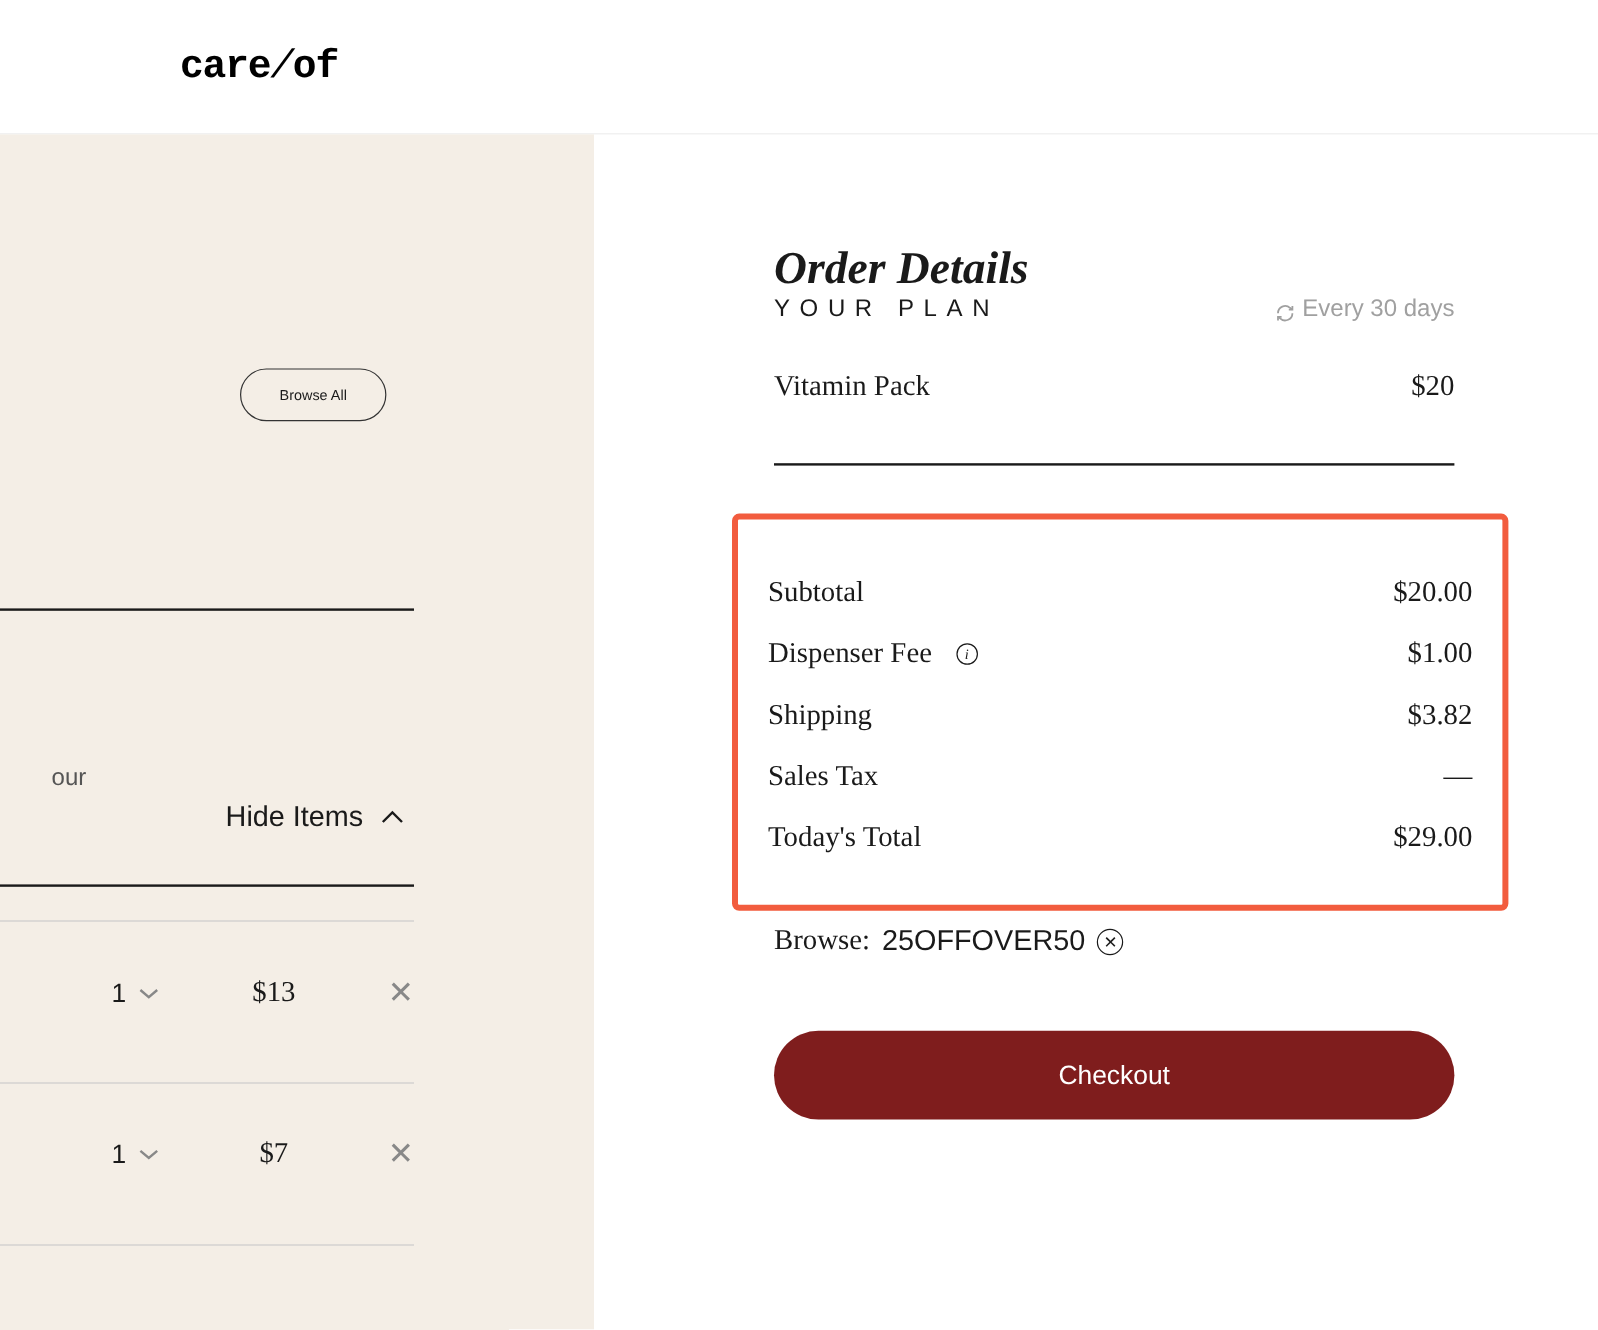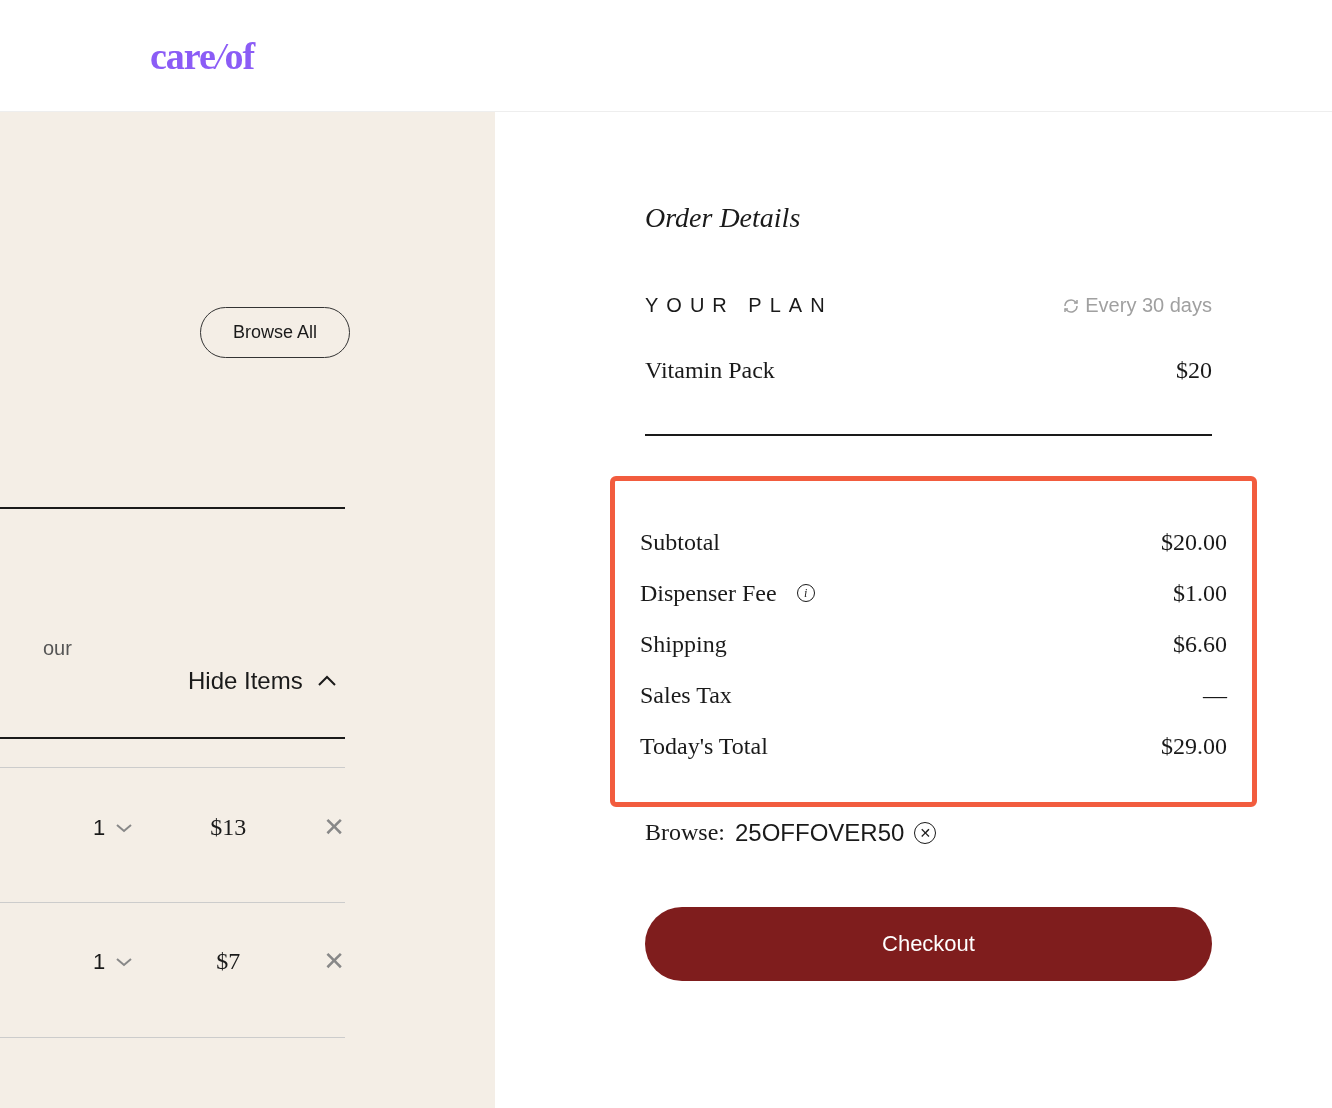--- a/index.html
+++ b/index.html
@@ -15,25 +15,25 @@
   overflow: hidden;
 }
 .header {
   height: 112px;
   padding-left: 150px;
   display: flex;
   align-items: center;
   border-bottom: 1px solid #eee;
 }
 .logo {
-  font-family: Liberation Serif, serif;
-  font-size: 38px;
+  font-family: Liberation Mono, monospace;
+  font-size: 33px;
   font-weight: 600;
   letter-spacing: -1px;
-  color: #8b5cf6;
+  color: #000000;
 }
 .logo .slash {
   font-style: italic;
   font-weight: 500;
 }
 .content {
   display: flex;
   height: calc(100% - 112px);
 }
 .left-panel {
@@ -48,21 +48,21 @@
   position: relative;
 }
 .browse-all {
   position: absolute;
   top: 195px;
   left: 200px;
   border: 1.5px solid #333;
   border-radius: 30px;
   padding: 14px 32px;
   font-family: -apple-system, Helvetica, Arial, sans-serif;
-  font-size: 18px;
+  font-size: 12px;
   background: transparent;
   cursor: pointer;
   color: #1a1a1a;
 }
 .divider-dark {
   position: absolute;
   top: 395px;
   left: 0;
   width: 345px;
   height: 2px;
@@ -145,41 +145,40 @@
   width: 345px;
   height: 1px;
   background: #ccc;
 }
 .item-div-1 { top: 655px; }
 .item-div-2 { top: 790px; }
 .item-div-3 { top: 925px; }
 
 
 .order-title {
-  font-size: 28px;
+  font-size: 38px;
   font-style: italic;
-  font-weight: 400;
-  color: #1a1a1a;
-  margin-bottom: 60px;
+  font-weight: 700;
+  color: #1a1a1a;
 }
 .plan-row {
   display: flex;
   justify-content: space-between;
   align-items: center;
   margin-bottom: 40px;
 }
 .plan-label {
   font-family: -apple-system, Helvetica, Arial, sans-serif;
   font-size: 20px;
   letter-spacing: 8px;
   color: #1a1a1a;
 }
 .refresh-group {
   display: flex;
-  align-items: center;
+  align-items: flex-end;
   gap: 6px;
   color: #a0a0a0;
   font-family: -apple-system, Helvetica, Arial, sans-serif;
   font-size: 20px;
 }
 .refresh-icon {
   width: 16px;
   height: 16px;
 }
 .plan-item-row {
@@ -344,21 +343,21 @@
       </div>
       <div class="cost-row">
         <div class="cost-label-group">
           <span>Dispenser Fee</span>
           <span class="info-icon">i</span>
         </div>
         <span>$1.00</span>
       </div>
       <div class="cost-row">
         <span>Shipping</span>
-        <span>$6.60</span>
+        <span>$3.82</span>
       </div>
       <div class="cost-row">
         <span>Sales Tax</span>
         <span>—</span>
       </div>
       <div class="cost-row">
         <span>Today's Total</span>
         <span>$29.00</span>
       </div>
     </div>

